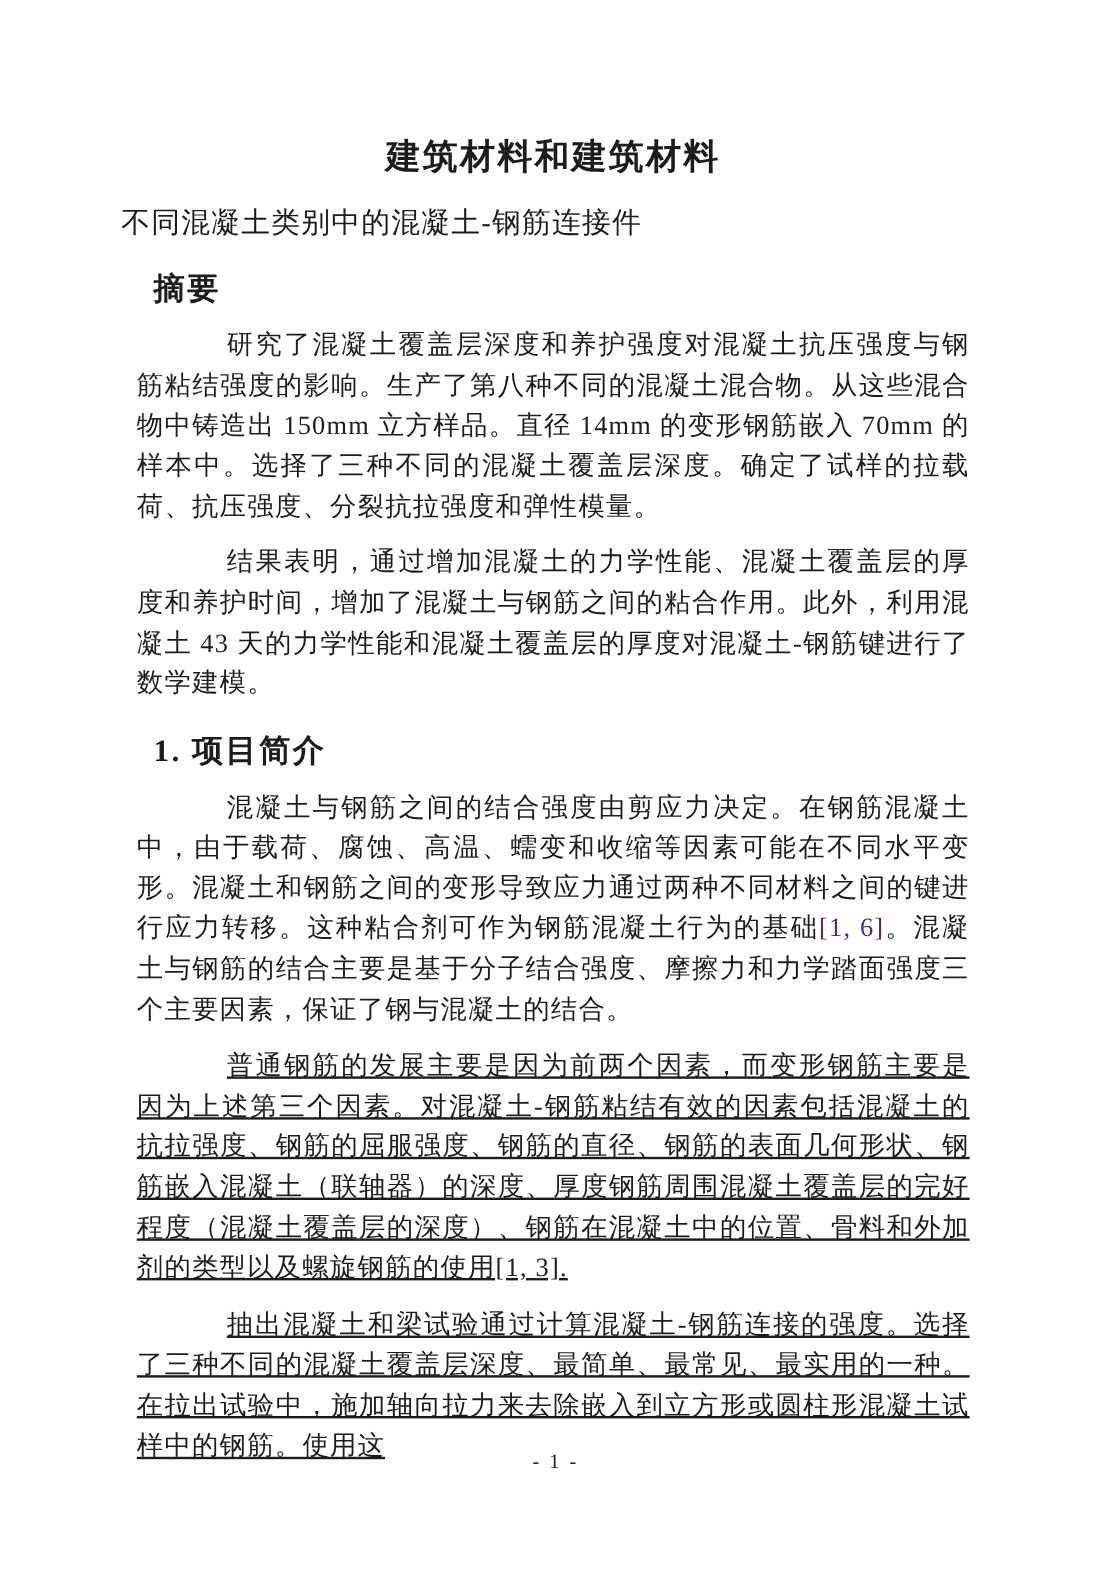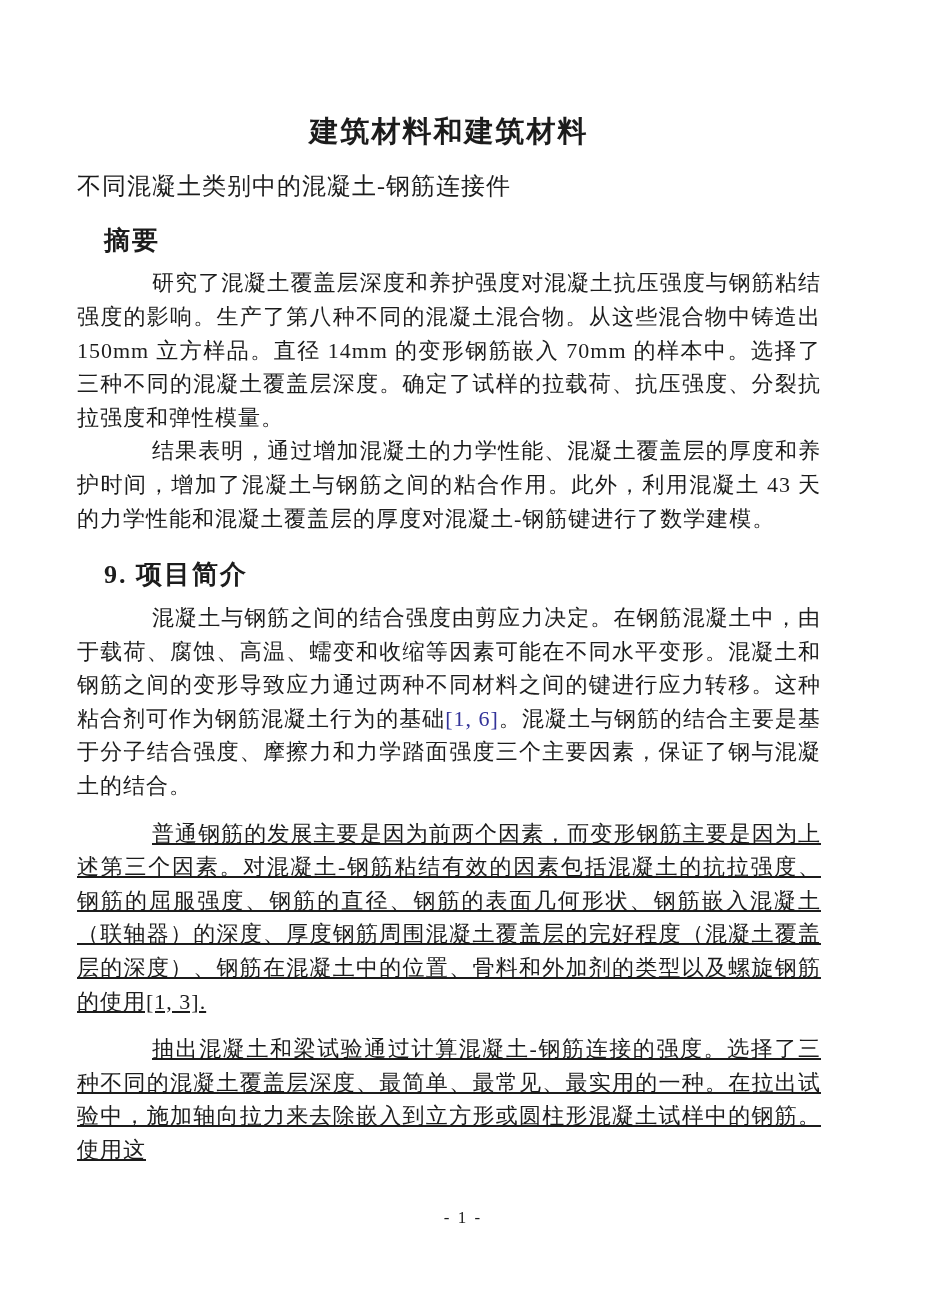--- a/index.html
+++ b/index.html
@@ -17,21 +17,21 @@
     background:var(--page-background);
     font-family:"Liberation Serif","DejaVu Serif",serif;
     color:var(--text);
     position:relative;
     overflow:hidden;
   }
   .page{
     position:absolute;
     inset:0;
     box-sizing:border-box;
-    padding:112px 105px 0 77px;
+    padding:112px 105px 0 101px;
   }
   .doc-title{
     margin:0 0 20px 0;
     font-size:29px;
     font-weight:bold;
     line-height:1.32;
     text-align:center;
     letter-spacing:2px;
   }
   .doc-subtitle{
@@ -46,21 +46,21 @@
     margin:0 0 9px 27px;
     font-size:26px;
     font-weight:bold;
     line-height:1.3;
     letter-spacing:2px;
   }
   .sec-heading.sec1{
     margin-top:23px;
   }
   p.body{
-    margin:0;
+    margin:13px;
     font-size:22px;
     line-height:33.6px;
     letter-spacing:1px;
     text-align:justify;
     text-indent:75px;
     color:var(--text);
   }
   p.body.gap-top{
     margin-top:14px;
     text-decoration:underline;
@@ -89,21 +89,21 @@
   <h1 class="doc-title">建筑材料和建筑材料</h1>
 
   <h2 class="doc-subtitle">不同混凝土类别中的混凝土-钢筋连接件</h2>
 
   <h3 class="sec-heading">摘要</h3>
 
   <p class="body">研究了混凝土覆盖层深度和养护强度对混凝土抗压强度与钢筋粘结强度的影响。生产了第八种不同的混凝土混合物。从这些混合物中铸造出 150mm 立方样品。直径 14mm 的变形钢筋嵌入 70mm 的样本中。选择了三种不同的混凝土覆盖层深度。确定了试样的拉载荷、抗压强度、分裂抗拉强度和弹性模量。</p>
 
   <p class="body">结果表明，通过增加混凝土的力学性能、混凝土覆盖层的厚度和养护时间，增加了混凝土与钢筋之间的粘合作用。此外，利用混凝土 43 天的力学性能和混凝土覆盖层的厚度对混凝土-钢筋键进行了数学建模。</p>
 
-  <h3 class="sec-heading sec1">9. 项目简介</h3>
+  <h3 class="sec-heading sec1">1. 项目简介</h3>
 
   <p class="body"><span>混凝土与钢筋之间的结合强度由剪应力决定。在钢筋混凝土中，由于载荷、腐蚀、高温、蠕变和收缩等因素可能在不同水平变形。混凝土和钢筋之间的变形导致应力通过两种不同材料之间的键进行应力转移。这种粘合剂可作为钢筋混凝土行为的基础</span><span class="citation">[1, 6]</span><span>。混凝土与钢筋的结合主要是基于分子结合强度、摩擦力和力学踏面强度三个主要因素，保证了钢与混凝土的结合。</span></p>
 
   <p class="body gap-top">普通钢筋的发展主要是因为前两个因素，而变形钢筋主要是因为上述第三个因素。对混凝土-钢筋粘结有效的因素包括混凝土的抗拉强度、钢筋的屈服强度、钢筋的直径、钢筋的表面几何形状、钢筋嵌入混凝土（联轴器）的深度、厚度钢筋周围混凝土覆盖层的完好程度（混凝土覆盖层的深度）、钢筋在混凝土中的位置、骨料和外加剂的类型以及螺旋钢筋的使用[1, 3].</p>
 
   <p class="body gap-top">抽出混凝土和梁试验通过计算混凝土-钢筋连接的强度。选择了三种不同的混凝土覆盖层深度、最简单、最常见、最实用的一种。在拉出试验中，施加轴向拉力来去除嵌入到立方形或圆柱形混凝土试样中的钢筋。使用这</p>
 
   <div class="footer">- 1 -</div>
 
 </div>

